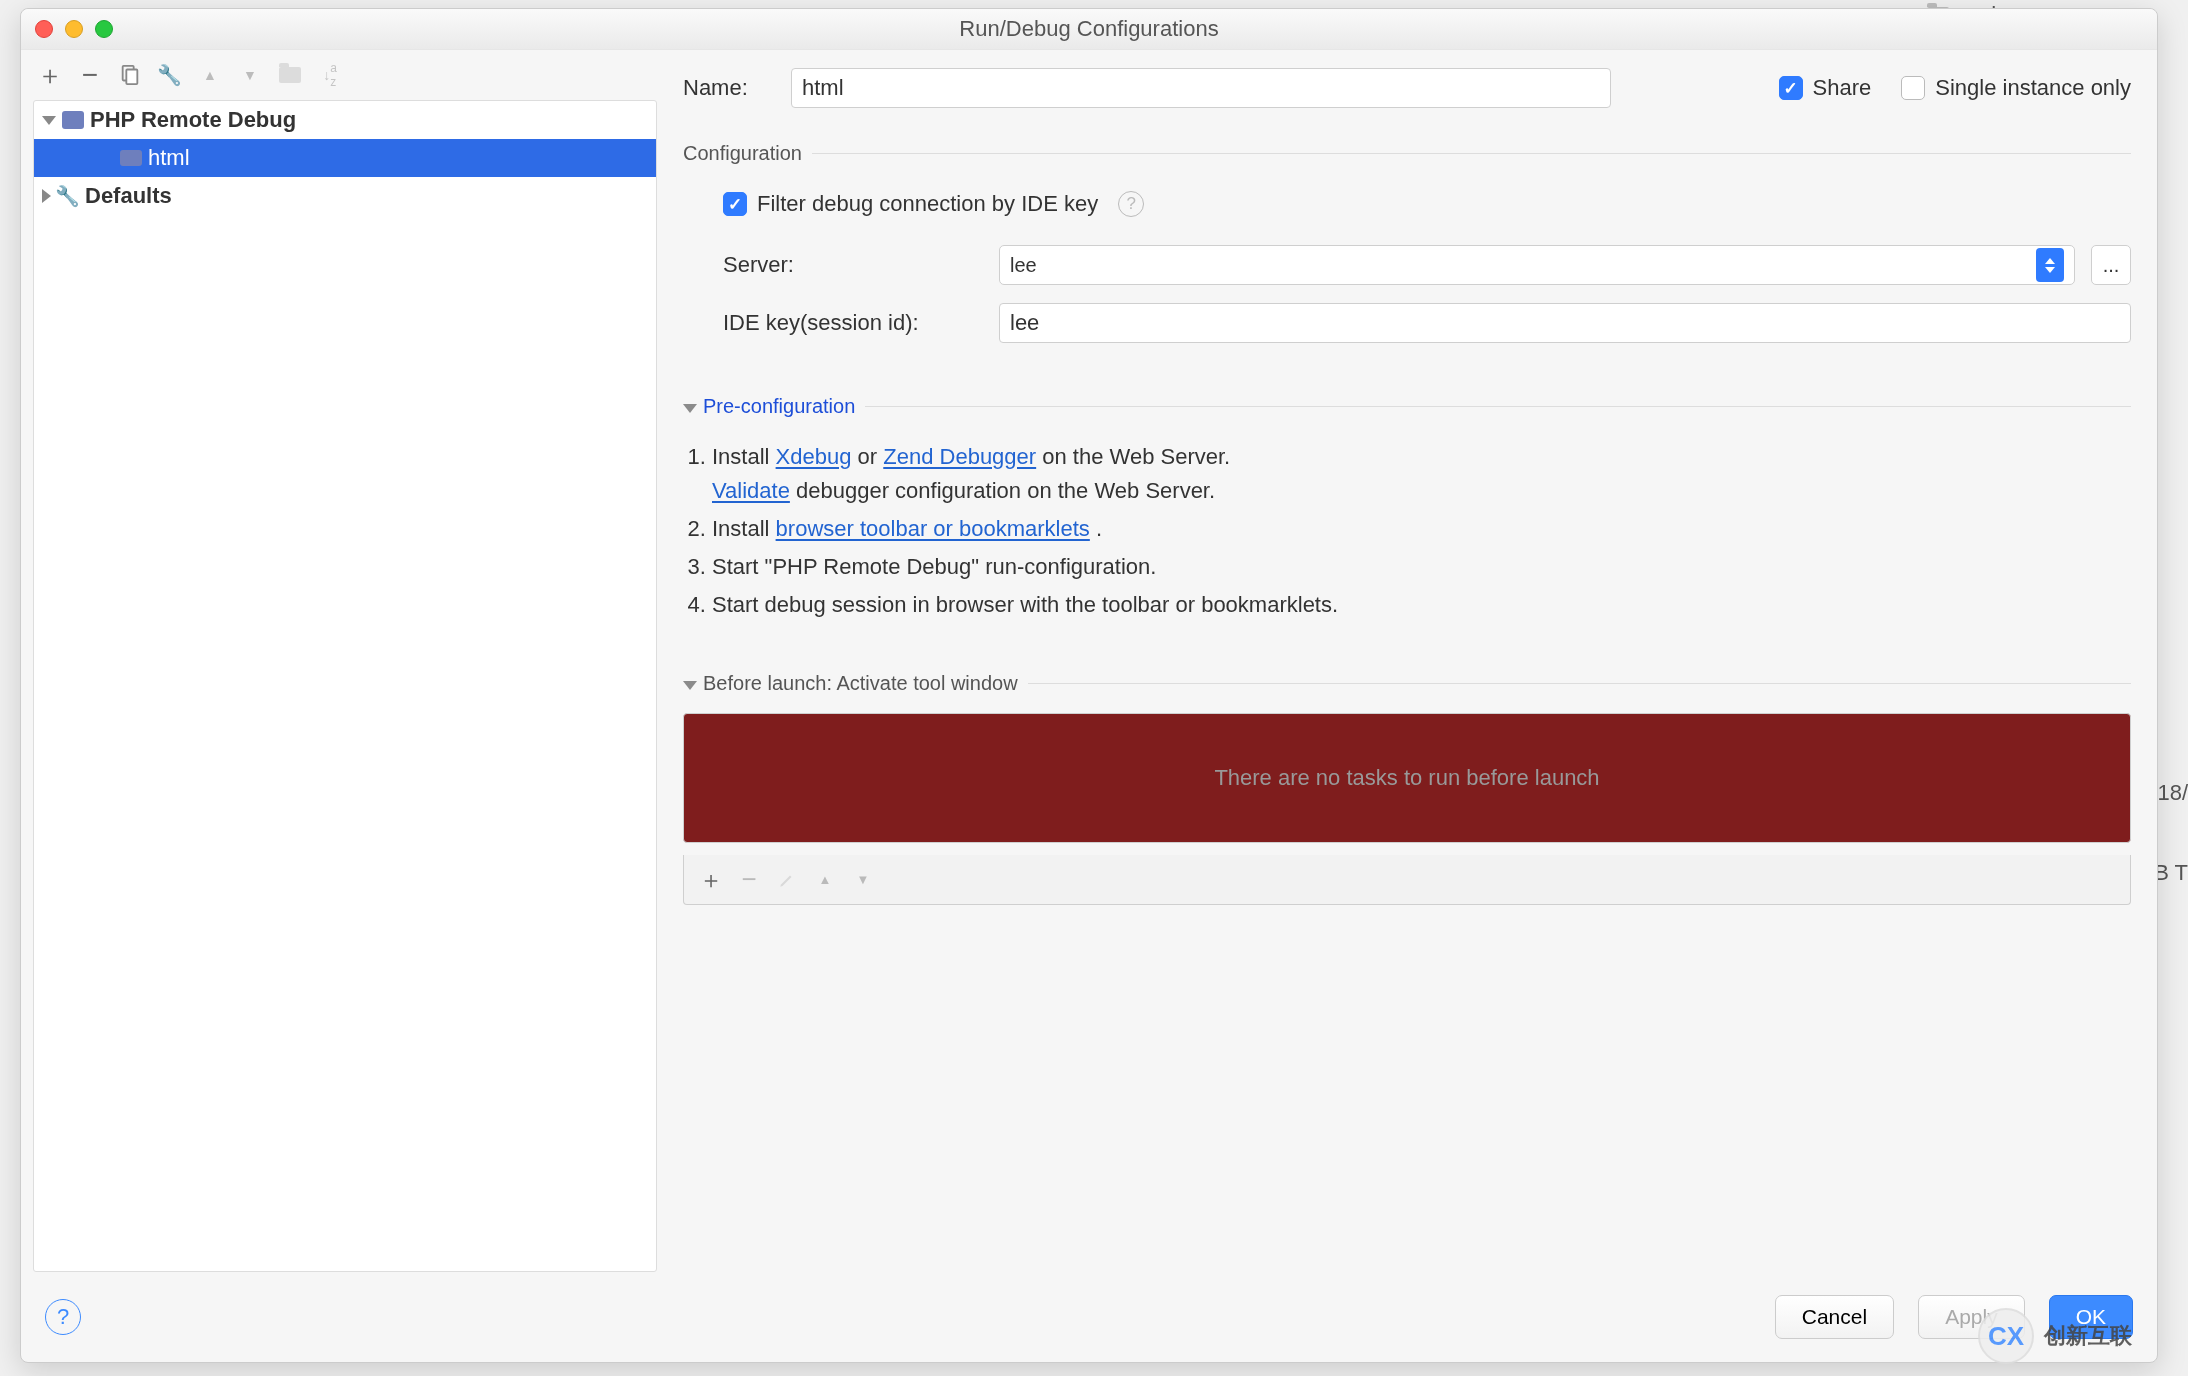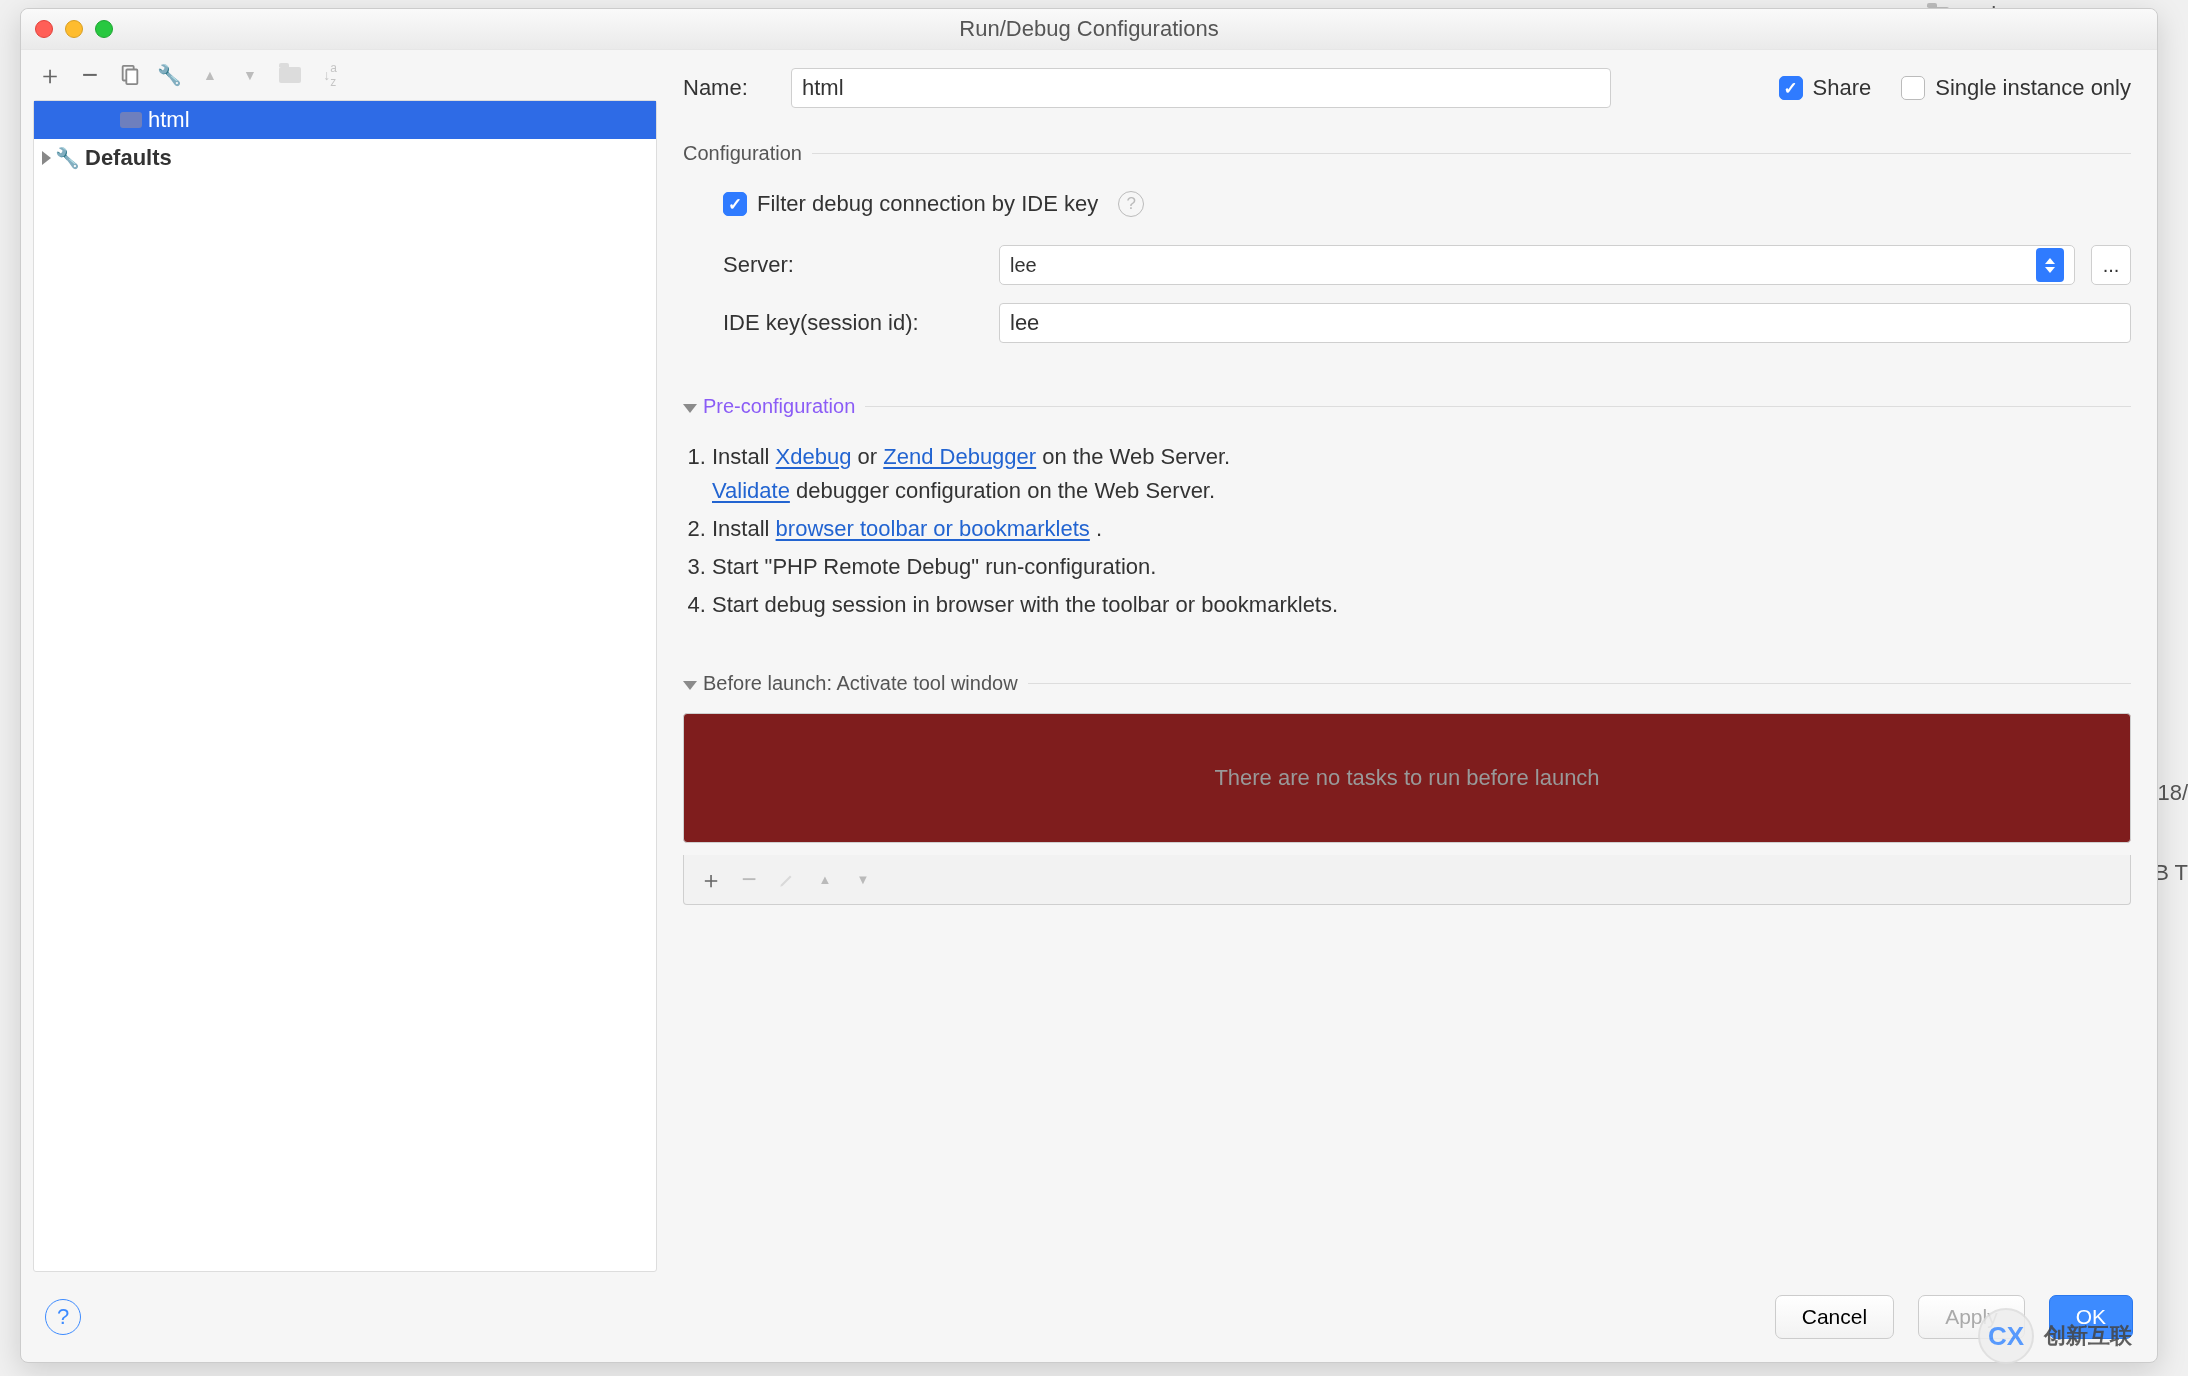--- a/index.html
+++ b/index.html
@@ -175,20 +175,27 @@
           </div>
           <div class="tb-btn disabled" style="font-size:14px">▲</div>
           <div class="tb-btn disabled" style="font-size:14px">▼</div>
           <div class="tb-btn disabled">
               <span class="folder-icon"></span>
             </div>
           <div class="tb-btn disabled" style="font-size:14px;color:#888">↓<span style="font-size:12px">a<br>z</span></div>
         </div>
         <div class="sidebar" style="height:1172px">
           <div class="tree">
+            <div class="tree-row">
+              <span class="disclosure"></span>
+              <span class="node-icon">
+                  <span class="php-icon"></span>
+                </span>
+              <span style="font-weight:600">PHP Remote Debug</span>
+            </div>
             <div class="tree-row selected">
               <span class="indent2"></span>
               <span class="node-icon">
                   <span class="php-icon sub"></span>
                 </span>
               <span>html</span>
             </div>
             <div class="tree-row">
               <span class="disclosure right"></span>
               <span class="node-icon wrench-icon">🔧</span>
@@ -239,21 +246,21 @@
               </span>
           </div>
           <div class="ellipsis-btn">...</div>
 
           <span class="form-label">IDE key(session id):</span>
           <input type="text" style="grid-column: 2 / 4; width: 100%;" value="lee">
         </div>
 
         <div class="section-bar" style="margin-top:40px">
           <span class="collapsible"></span>
-          <span style="color:#8b5cf6">Pre-configuration</span>
+          <span style="color:#1d4ed8">Pre-configuration</span>
           <span class="section-rule"></span>
         </div>
 
         <ol class="preconf">
           <li>
             <span>Install </span>
             <span class="link">Xdebug</span>
             <span> or </span>
             <span class="link">Zend Debugger</span>
             <span> on the Web Server.</span>

